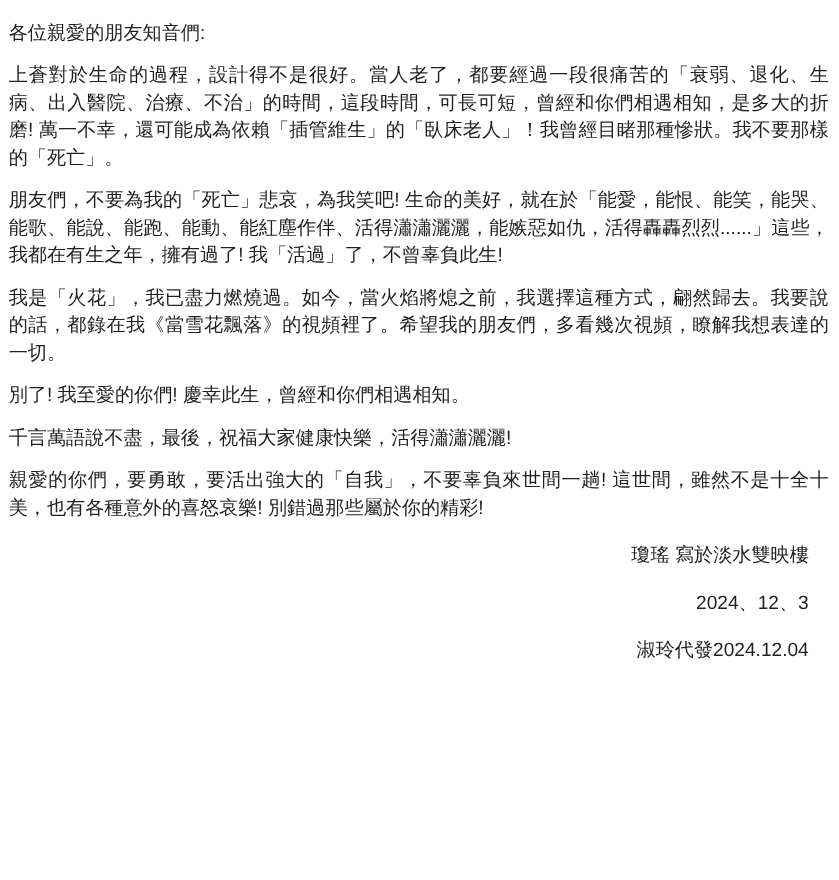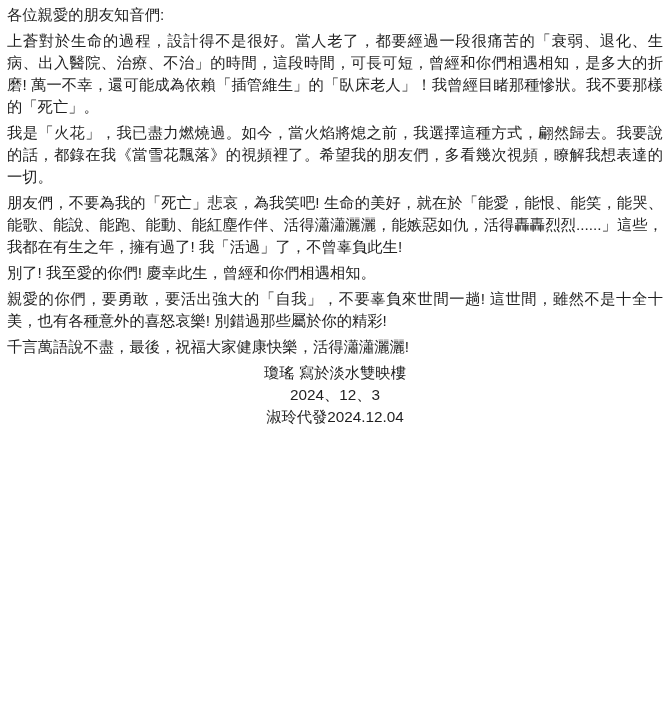--- a/index.html
+++ b/index.html
@@ -18,36 +18,36 @@
     width: 671px;
     padding: 4px 8px 0 7px;
     color: #1f1f1f;
     font-size: 15.3px;
     line-height: 22px;
     text-align: justify;
     text-justify: inter-ideograph;
     word-break: break-all;
   }
   .letter p {
-    margin: 0 0 4px 0;
+    margin: 12px 0 4px 0;
   }
   .signature p {
-    margin: 0;
-    text-align: center;
+    margin: 16px;
+    text-align: right;
   }
 </style>
 </head>
 <body>
 
 <div class="letter">
   <p>各位親愛的朋友知音們:</p>
   <p>上蒼對於生命的過程，設計得不是很好。當人老了，都要經過一段很痛苦的「衰弱、退化、生病、出入醫院、治療、不治」的時間，這段時間，可長可短，曾經和你們相遇相知，是多大的折磨! 萬一不幸，還可能成為依賴「插管維生」的「臥床老人」！我曾經目睹那種慘狀。我不要那樣的「死亡」。</p>
+  <p>朋友們，不要為我的「死亡」悲哀，為我笑吧! 生命的美好，就在於「能愛，能恨、能笑，能哭、能歌、能說、能跑、能動、能紅塵作伴、活得瀟瀟灑灑，能嫉惡如仇，活得轟轟烈烈......」這些，我都在有生之年，擁有過了! 我「活過」了，不曾辜負此生!</p>
   <p>我是「火花」，我已盡力燃燒過。如今，當火焰將熄之前，我選擇這種方式，翩然歸去。我要說的話，都錄在我《當雪花飄落》的視頻裡了。希望我的朋友們，多看幾次視頻，瞭解我想表達的一切。</p>
-  <p>朋友們，不要為我的「死亡」悲哀，為我笑吧! 生命的美好，就在於「能愛，能恨、能笑，能哭、能歌、能說、能跑、能動、能紅塵作伴、活得瀟瀟灑灑，能嫉惡如仇，活得轟轟烈烈......」這些，我都在有生之年，擁有過了! 我「活過」了，不曾辜負此生!</p>
   <p>別了! 我至愛的你們! 慶幸此生，曾經和你們相遇相知。</p>
+  <p>千言萬語說不盡，最後，祝福大家健康快樂，活得瀟瀟灑灑!</p>
   <p>親愛的你們，要勇敢，要活出強大的「自我」，不要辜負來世間一趟! 這世間，雖然不是十全十美，也有各種意外的喜怒哀樂! 別錯過那些屬於你的精彩!</p>
-  <p>千言萬語說不盡，最後，祝福大家健康快樂，活得瀟瀟灑灑!</p>
   <div class="signature">
     <p>瓊瑤 寫於淡水雙映樓</p>
     <p>2024、12、3</p>
     <p>淑玲代發2024.12.04</p>
   </div>
 </div>
 
 </body></html>

